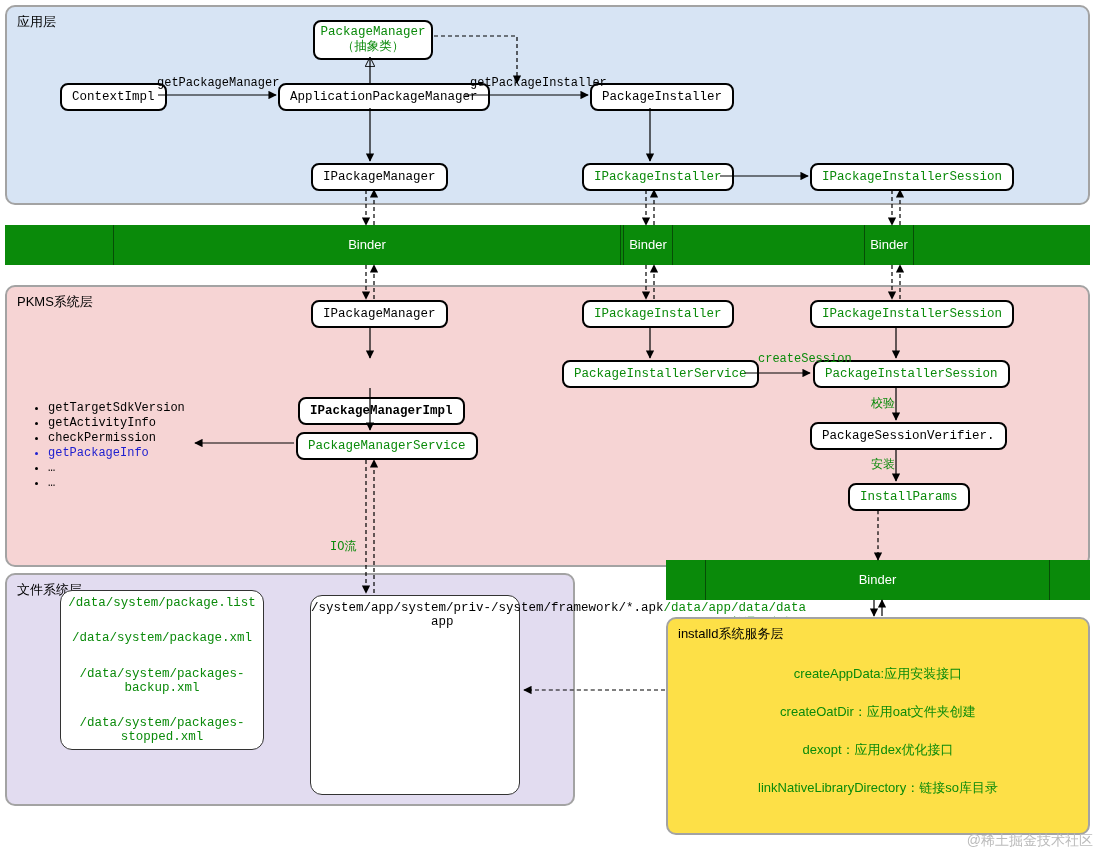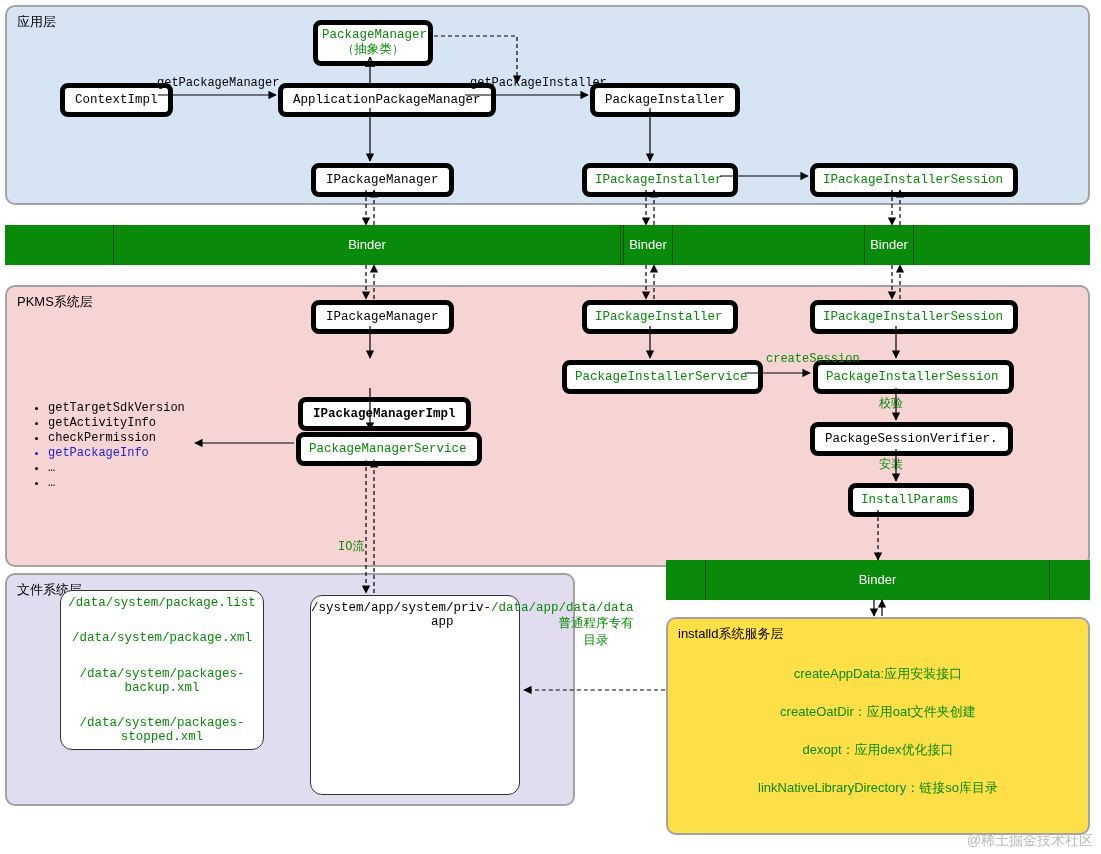--- a/index.html
+++ b/index.html
@@ -19,29 +19,29 @@
     border-radius: 10px;
   }
   .layer-title {
     position: absolute;
     top: 6px;
     left: 10px;
     font-size: 13px;
   }
   .node {
     position: absolute;
-    border: 5px solid #000000;
+    border: 2px solid #000000;
     border-radius: 8px;
     background: #fff;
     padding: 5px 10px;
     text-align: center;
     font-size: 13px;
   }
   .mono { font-family: "Courier New", monospace; font-size: 12.5px; }
-  .green { color: #0a8a0a; padding-left: 8px; }
+  .green { color: #0a8a0a; }
   .blue { color: #2020d0; }
   .bold { font-weight: bold; }
   .binder-bar {
     position: absolute;
     background: #0a8a0a;
     height: 40px;
   }
   .binder-cell {
     position: absolute;
     top: 0;
@@ -193,20 +193,21 @@
 <div class="fs-box" style="left:60px; top:590px; width:204px; height:160px; display:flex; flex-direction:column; justify-content:space-between;">
   <div class="fs-line green">/data/system/package.list</div>
   <div class="fs-line green">/data/system/package.xml</div>
   <div class="fs-line green">/data/system/packages-backup.xml</div>
   <div class="fs-line green">/data/system/packages-stopped.xml</div>
 </div>
 
 <div class="fs-box" style="left:310px; top:595px; width:210px; height:200px; display:flex; flex-direction:row; justify-content:space-evenly;">
   <div class="fs-line">/system/app</div>
   <div class="fs-line">/system/priv-app</div>
+  <div class="fs-line">/system/framework/*.apk</div>
   <div class="fs-line green">/data/app</div>
   <div class="fs-line green">/data/data普通程序专有目录</div>
 </div>
 
 <div class="layer" style="left:666px; top:617px; width:424px; height:218px; background:#fde047;">
   <div class="layer-title">installd系统服务层</div>
   <div style="position:absolute; top:36px; left:0; width:100%; text-align:center;">
     <div class="installd-line">createAppData:应用安装接口</div>
     <div class="installd-line">createOatDir：应用oat文件夹创建</div>
     <div class="installd-line">dexopt：应用dex优化接口</div>

